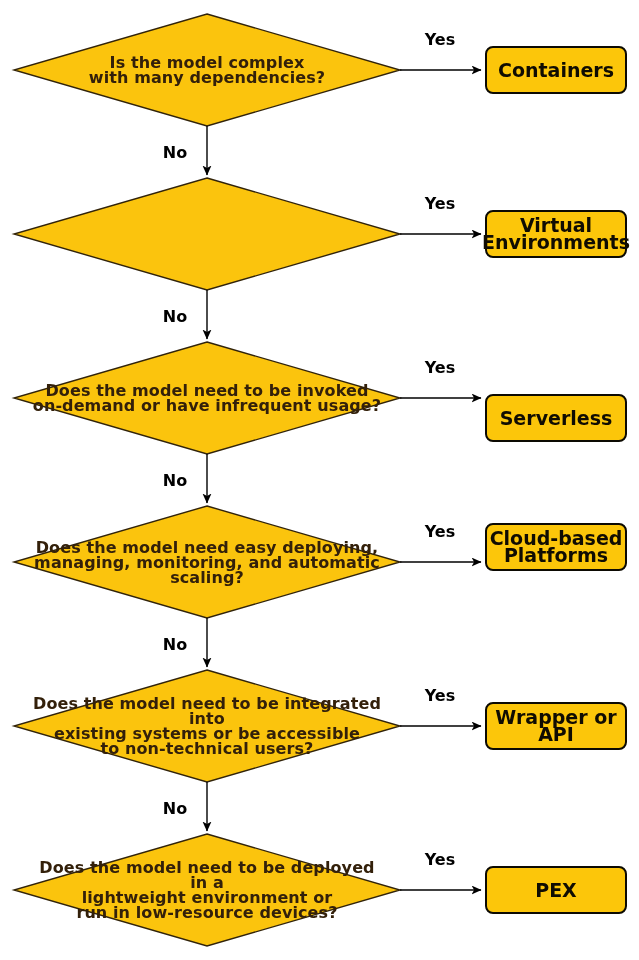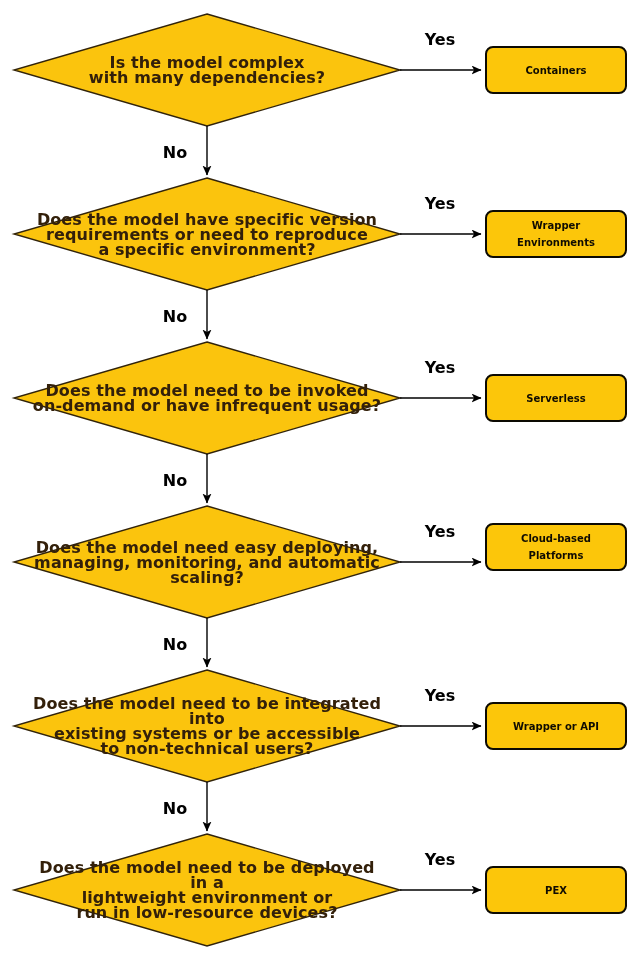--- a/index.html
+++ b/index.html
@@ -49,21 +49,21 @@
     width: 142px;
     height: 48px;
     box-sizing: border-box;
     background: #fcc60a;
     border: 2.5px solid #0c0a02;
     border-radius: 8px;
     display: flex;
     align-items: center;
     justify-content: center;
     text-align: center;
-    font-size: 10px;
+    font-size: 19px;
     line-height: 17px;
     font-weight: bold;
     color: #100c02;
     white-space: pre-line;
   }
   .edge-label {
     position: absolute;
     transform: translateX(-50%);
     font-size: 16px;
     line-height: 19px;
@@ -101,38 +101,35 @@
 
     <line class="connector" x1="207" y1="126" x2="207" y2="175" marker-end="url(#ah)"></line>
     <line class="connector" x1="207" y1="290" x2="207" y2="339" marker-end="url(#ah)"></line>
     <line class="connector" x1="207" y1="454" x2="207" y2="503" marker-end="url(#ah)"></line>
     <line class="connector" x1="207" y1="618" x2="207" y2="667" marker-end="url(#ah)"></line>
     <line class="connector" x1="207" y1="782" x2="207" y2="831" marker-end="url(#ah)"></line>
   </svg>
 
   <div class="q-text" style="top:70px">Is the model complex
 with many dependencies?</div>
-  <div class="q-text" style="top:234px">Does the model have specific version
-requirements or need to reproduce
-a specific environment?</div>
   <div class="q-text" style="top:398px">Does the model need to be invoked
 on-demand or have infrequent usage?</div>
   <div class="q-text" style="top:562px">Does the model need easy deploying,
 managing, monitoring, and automatic scaling?</div>
   <div class="q-text" style="top:890px">Does the model need to be deployed in a
 lightweight environment or
 run in low-resource devices?</div>
   <div class="q-text" style="top:726px">Does the model need to be integrated into
 existing systems or be accessible
 to non-technical users?</div>
 
   <div class="result-box" style="top:46px">Containers</div>
-  <div class="result-box" style="top:210px">Wrapper
+  <div class="result-box" style="top:210px">Virtual
 Environments</div>
-  <div class="result-box" style="top:374px">Serverless</div>
+  <div class="result-box" style="top:394px">Serverless</div>
   <div class="result-box" style="top:523px">Cloud-based
 Platforms</div>
   <div class="result-box" style="top:702px">Wrapper or API</div>
   <div class="result-box" style="top:866px">PEX</div>
 
   <div class="edge-label yes-label" style="top:30px">Yes</div>
   <div class="edge-label yes-label" style="top:194px">Yes</div>
   <div class="edge-label yes-label" style="top:358px">Yes</div>
   <div class="edge-label yes-label" style="top:522px">Yes</div>
   <div class="edge-label yes-label" style="top:686px">Yes</div>

